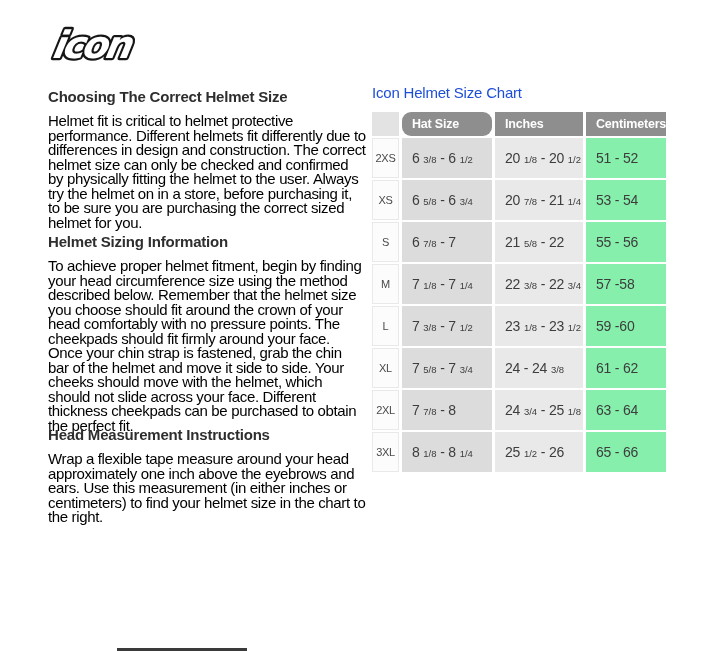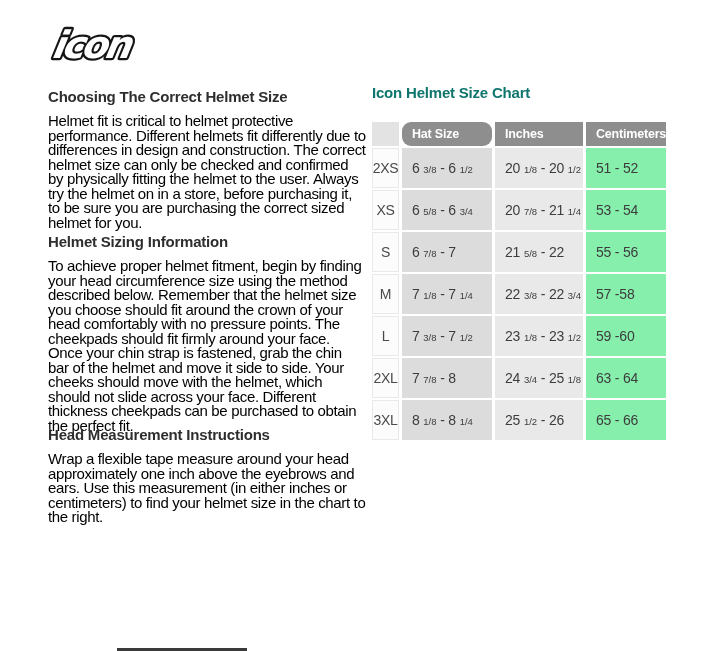--- a/index.html
+++ b/index.html
@@ -32,24 +32,24 @@
     font-size: 15px;
     line-height: 14.5px;
     letter-spacing: -0.35px;
     color: #000000;
   }
 
   
   .right-col { position: absolute; left: 372px; top: 84px; width: 312px; }
   .right-col h2 {
     font-size: 15px;
-    font-weight: bold;
-    color: #0f766e;
+    font-weight: normal;
+    color: #1d4ed8;
     letter-spacing: -0.2px;
-    margin: 0 0 19px 0;
+    margin: 0 0 9px 0;
   }
   table.size-chart {
     border-collapse: separate;
     border-spacing: 3px 2px;
     margin-left: -3px; 
   }
   table.size-chart th, table.size-chart td { vertical-align: middle; }
 
   th.corner { width: 27px; height: 24px; background: #e3e3e3; }
   th.colhead {
@@ -65,21 +65,21 @@
   th.col-hat  { width: 90px; border-radius: 9px; }
   th.col-in   { width: 88px; }
   th.col-cm   { width: 75px; }
 
   th.size-label {
     width: 27px;
     height: 30px;
     background: #fcfcfc;
     box-shadow: inset 0 0 0 1px #e9e9e9;
     color: #4a4a4a;
-    font-size: 14px;
+    font-size: 11px;
     font-weight: normal;
     text-align: center;
     letter-spacing: -0.3px;
   }
   td.val {
     height: 40px;
     font-size: 14px;
     color: #3d3d3d;
     padding-left: 10px;
     letter-spacing: -0.2px;
@@ -164,20 +164,26 @@
           <td class="val c-in">22 <span class="frac">3/8</span> - 22 <span class="frac">3/4</span></td>
           <td class="val c-cm">57 -58</td>
         </tr>
         <tr>
           <th class="size-label">L</th>
           <td class="val c-hat">7 <span class="frac">3/8</span> - 7 <span class="frac">1/2</span></td>
           <td class="val c-in">23 <span class="frac">1/8</span> - 23 <span class="frac">1/2</span></td>
           <td class="val c-cm">59 -60</td>
         </tr>
         <tr>
+          <th class="size-label">XL</th>
+          <td class="val c-hat">7 <span class="frac">5/8</span> - 7 <span class="frac">3/4</span></td>
+          <td class="val c-in">24 - 24 <span class="frac">3/8</span></td>
+          <td class="val c-cm">61 - 62</td>
+        </tr>
+        <tr>
           <th class="size-label">2XL</th>
           <td class="val c-hat">7 <span class="frac">7/8</span> - 8</td>
           <td class="val c-in">24 <span class="frac">3/4</span> - 25 <span class="frac">1/8</span></td>
           <td class="val c-cm">63 - 64</td>
         </tr>
         <tr>
           <th class="size-label">3XL</th>
           <td class="val c-hat">8 <span class="frac">1/8</span> - 8 <span class="frac">1/4</span></td>
           <td class="val c-in">25 <span class="frac">1/2</span> - 26</td>
           <td class="val c-cm">65 - 66</td>

